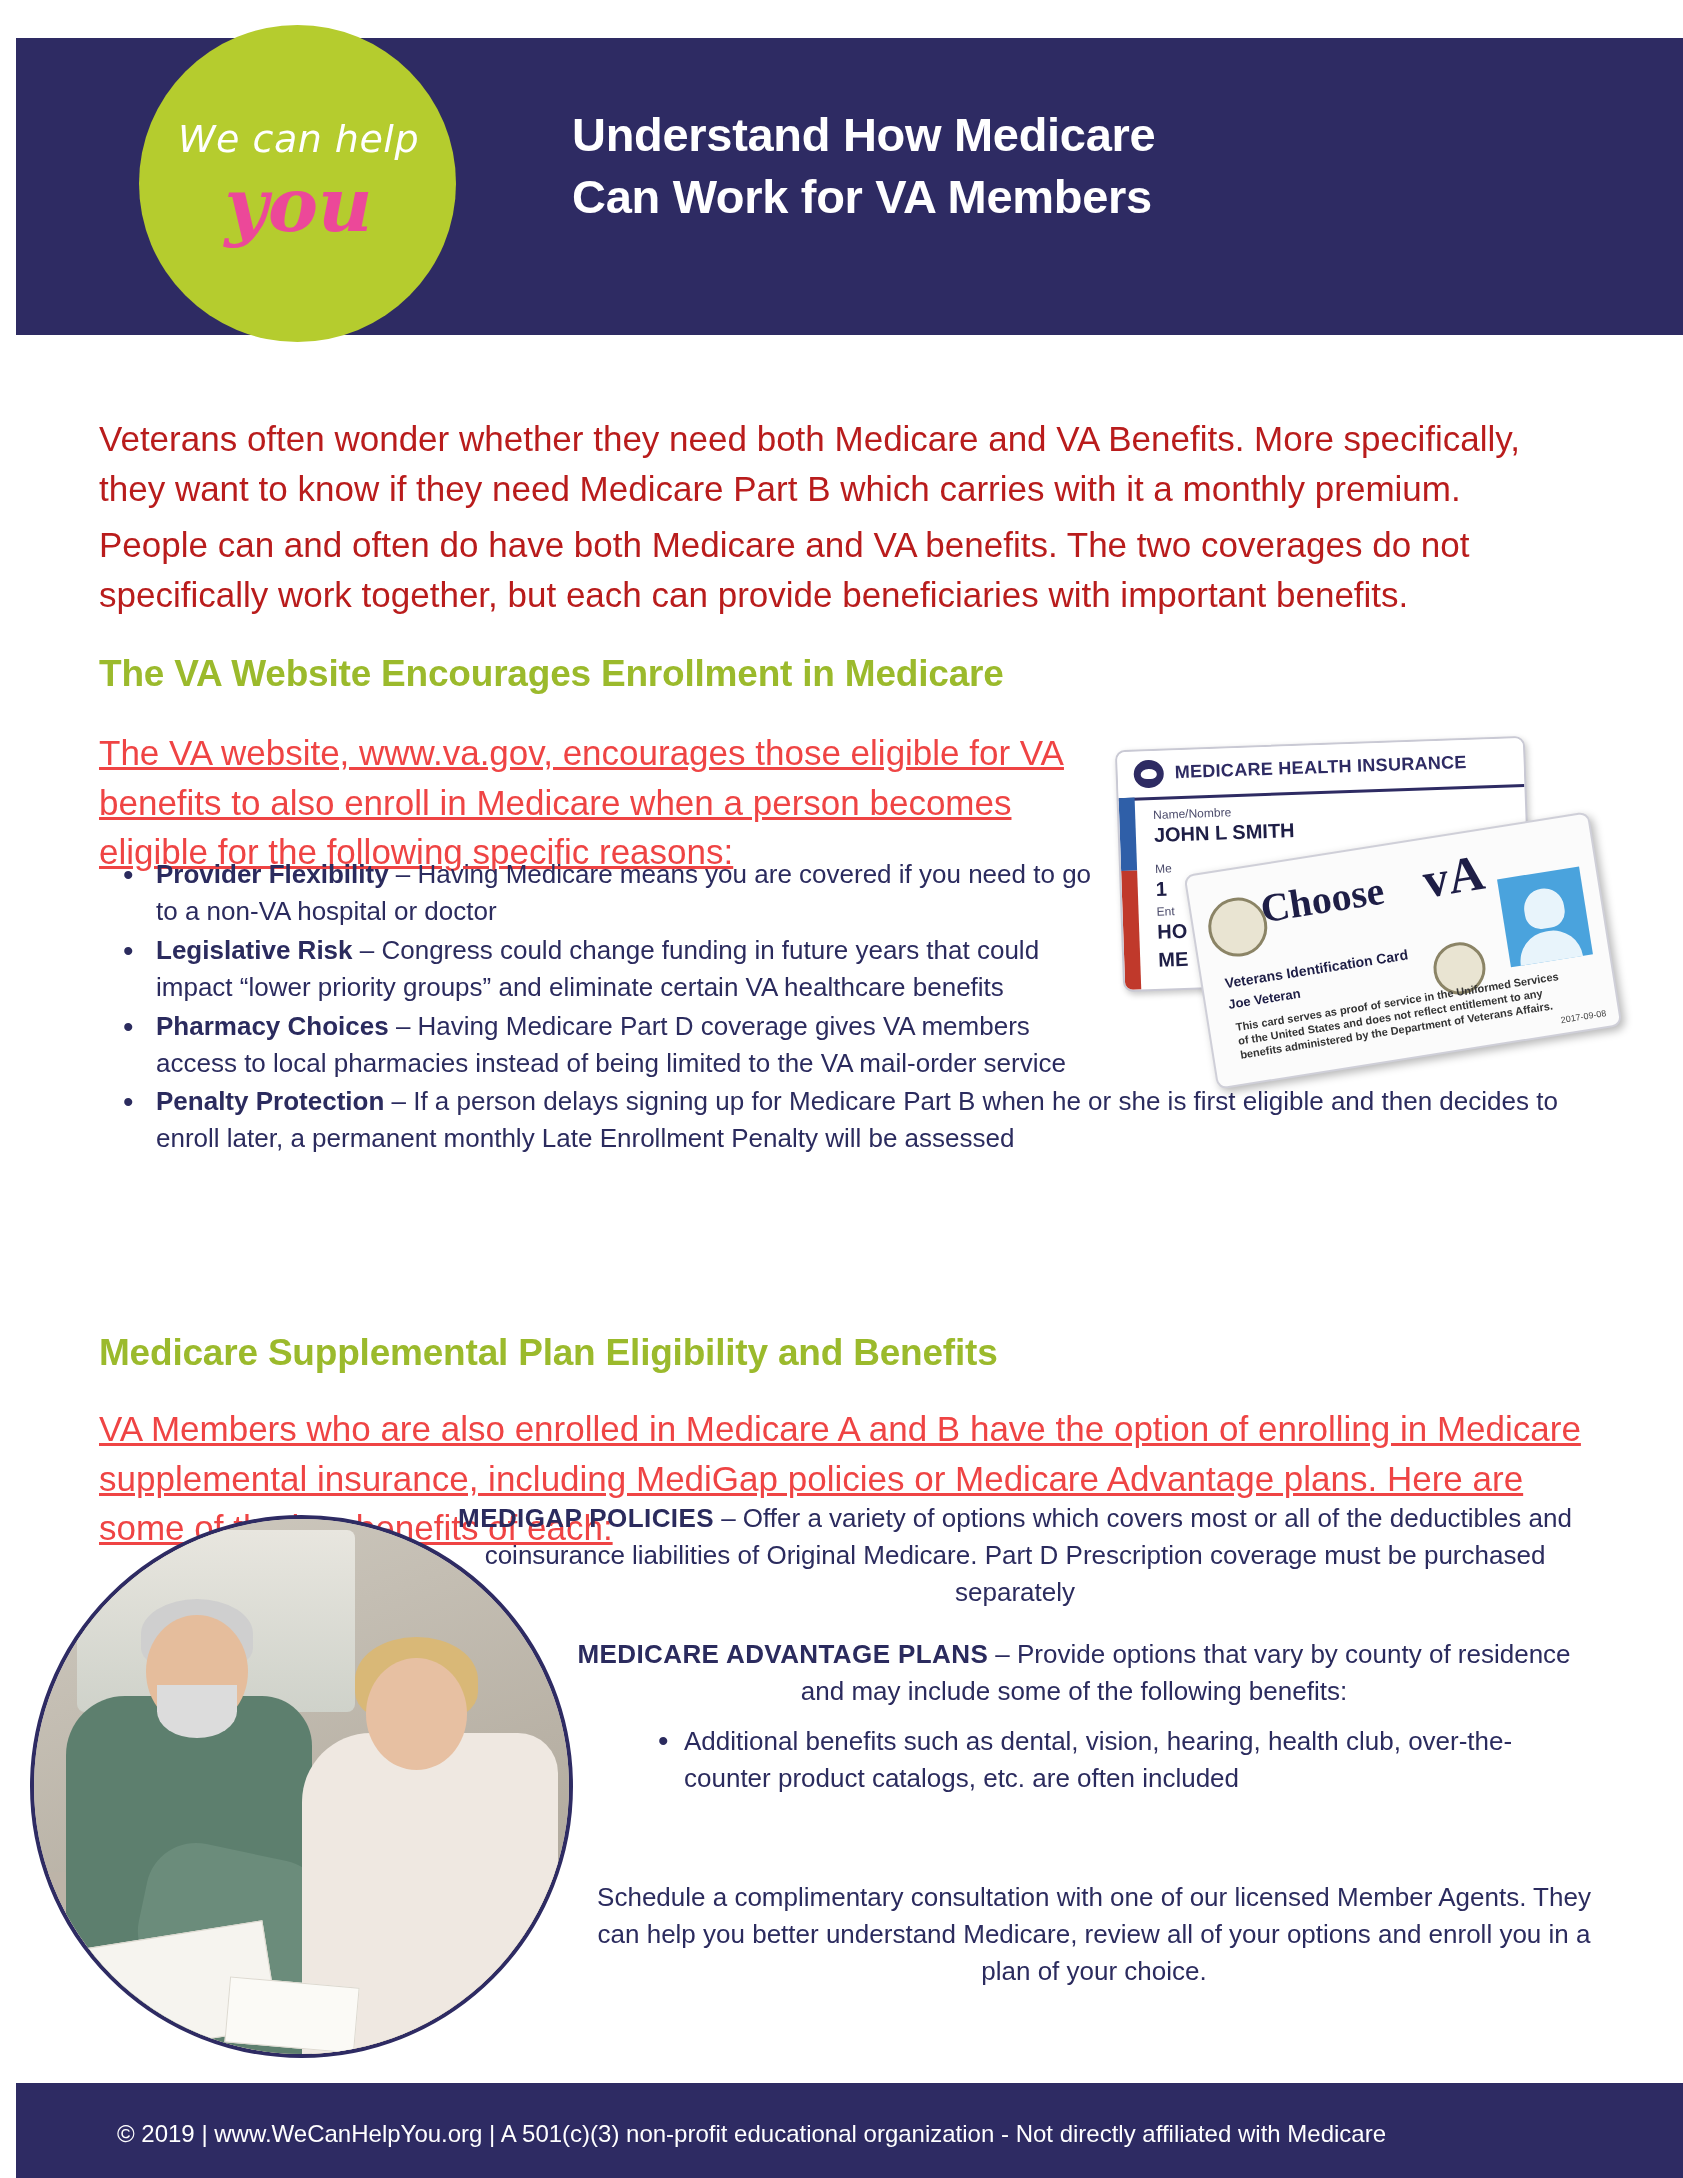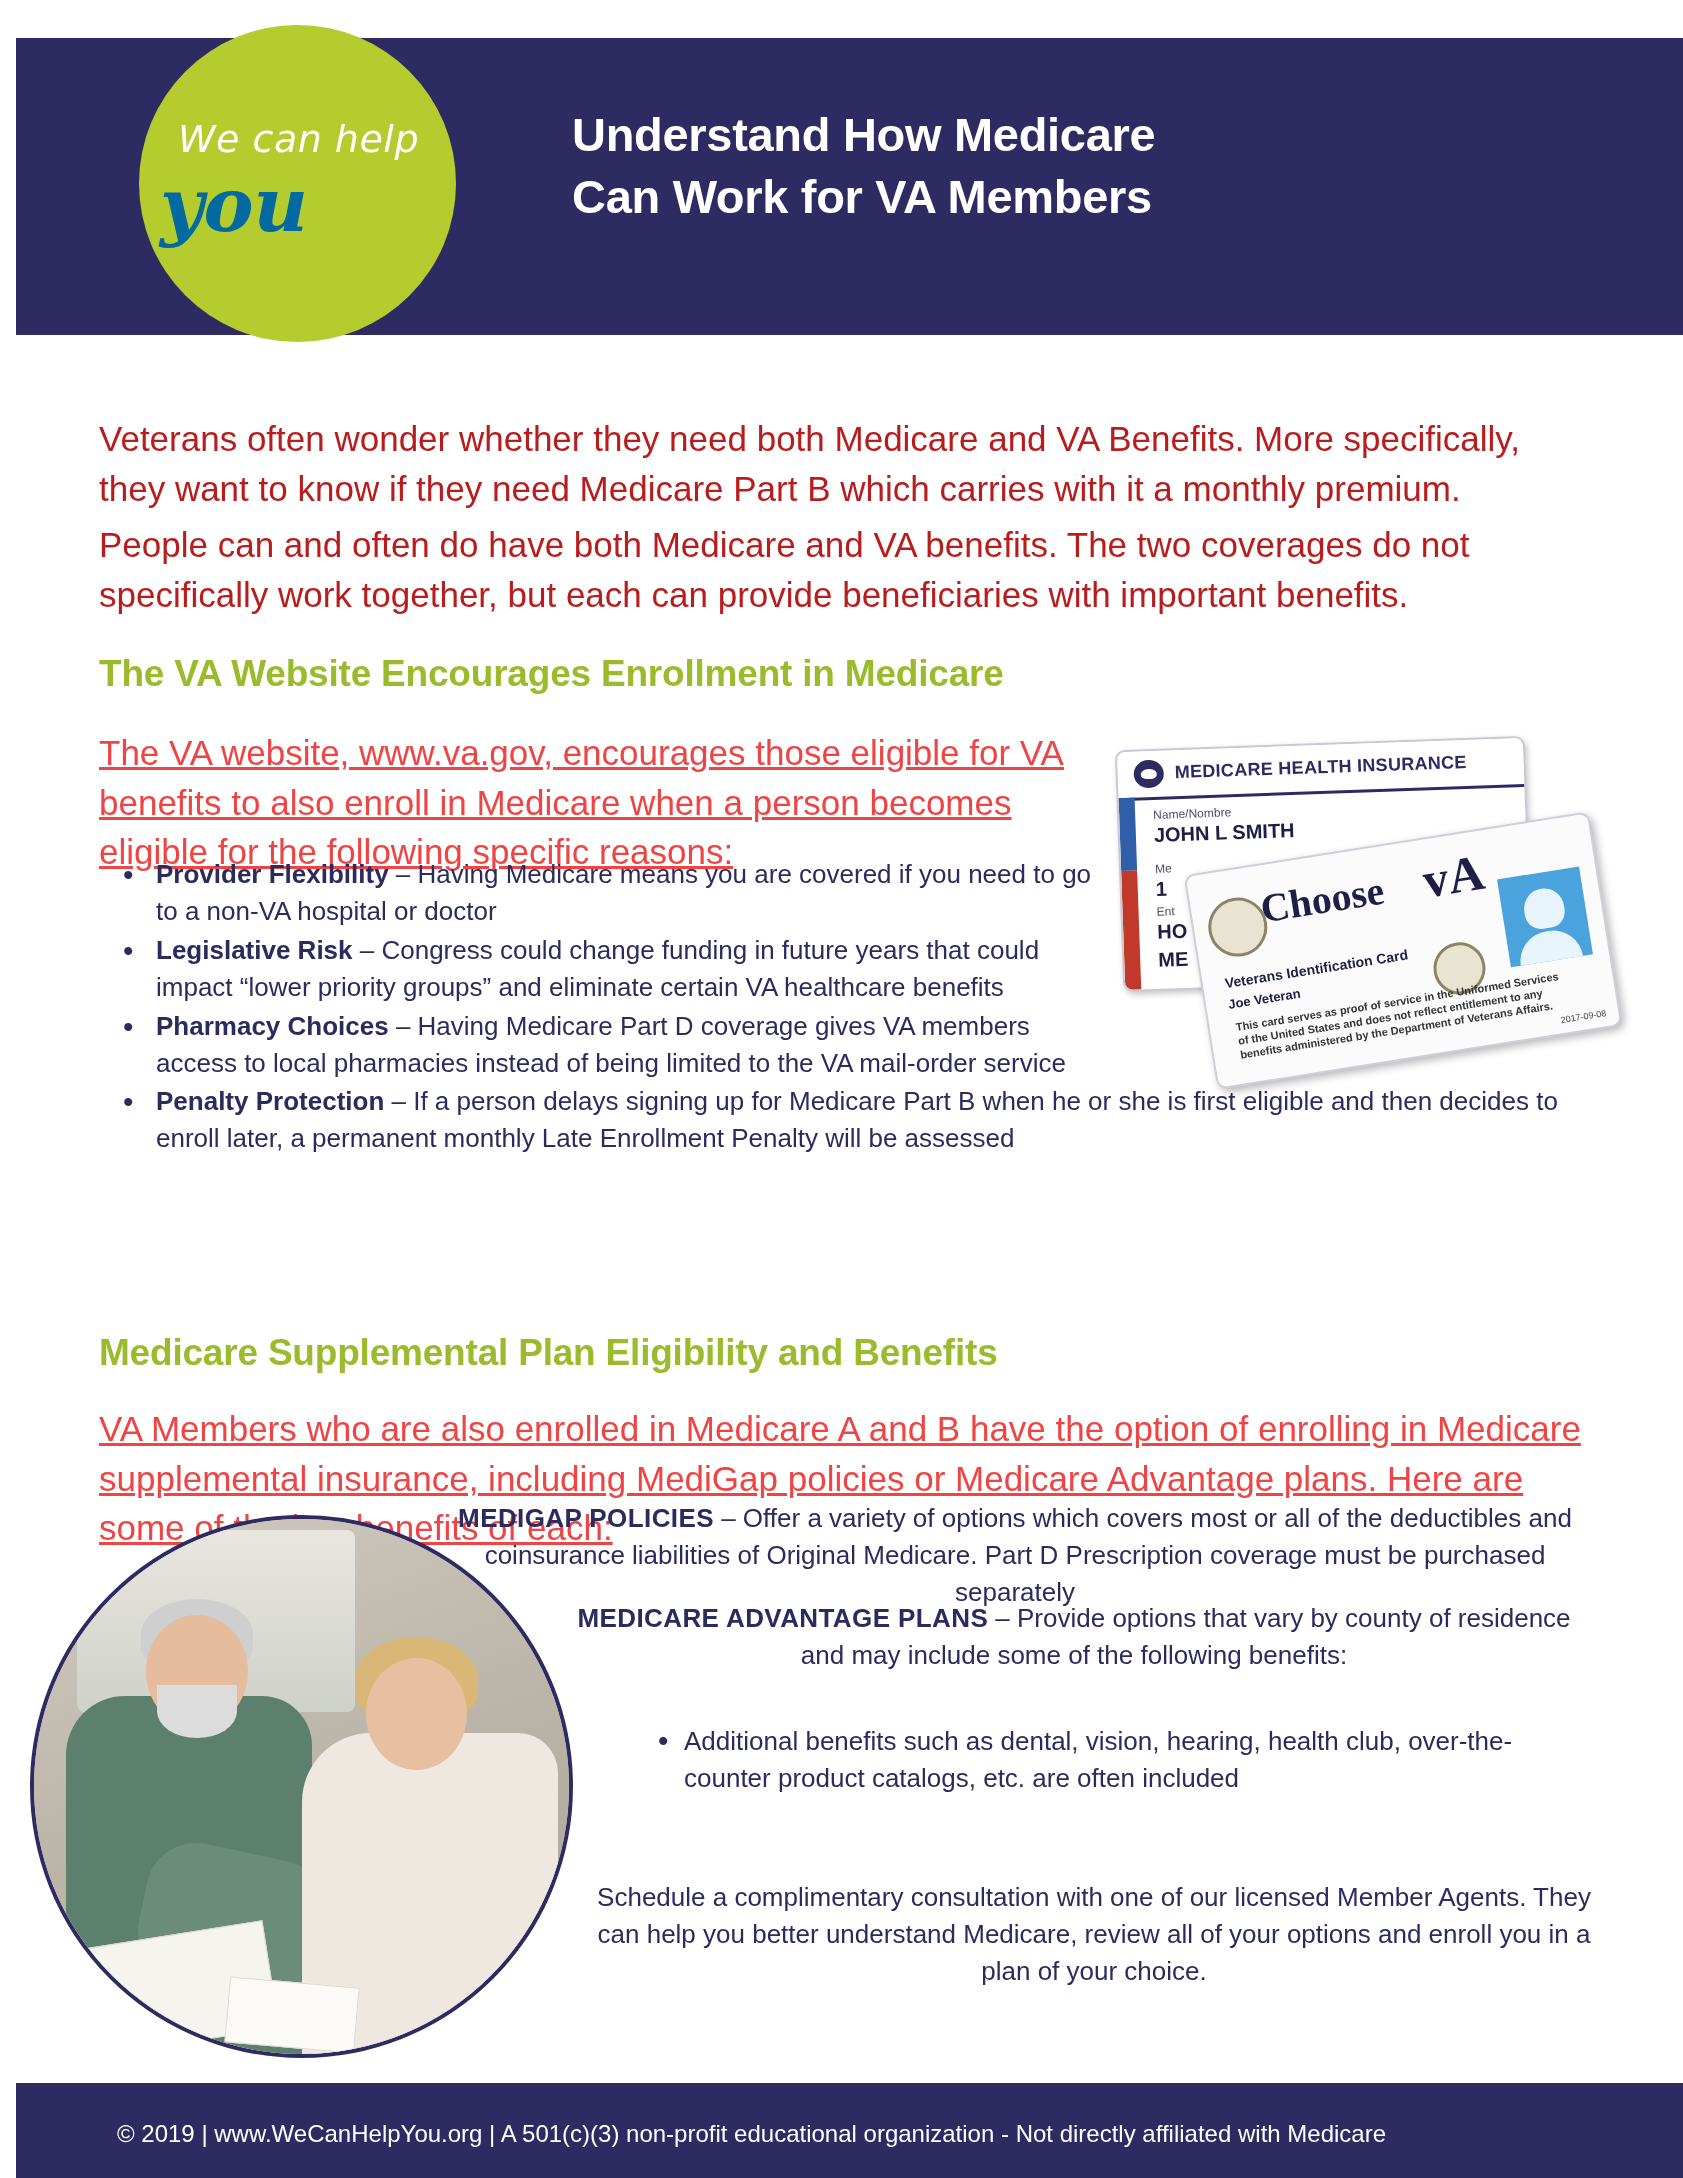--- a/index.html
+++ b/index.html
@@ -66,21 +66,22 @@
     font-weight: normal;
     font-style: italic;
     letter-spacing: 0.5px;
     font-family: "DejaVu Sans", sans-serif;
   }
   .logo-text-2 {
     position: absolute;
     top: 161px;
     left: 160px;
     width: 277px;
-    color: #0369a1;
+    text-align: center;
+    color: #ec4899;
     font-size: 75px;
     font-style: italic;
     font-family: "DejaVu Serif", serif;
     font-weight: bold;
   }
 
   
   .intro {
     position: absolute;
     left: 99px;
@@ -160,21 +161,21 @@
     line-height: 1.42;
     text-align: center;
   }
   .medigap-block .lead {
     font-weight: bold;
     letter-spacing: 0.4px;
   }
   .ma-block {
     position: absolute;
     left: 554px;
-    top: 1600px;
+    top: 1636px;
     width: 1040px;
     font-size: 26px;
     line-height: 1.42;
     text-align: center;
   }
   .ma-block .lead {
     font-weight: bold;
     letter-spacing: 0.4px;
   }
 

